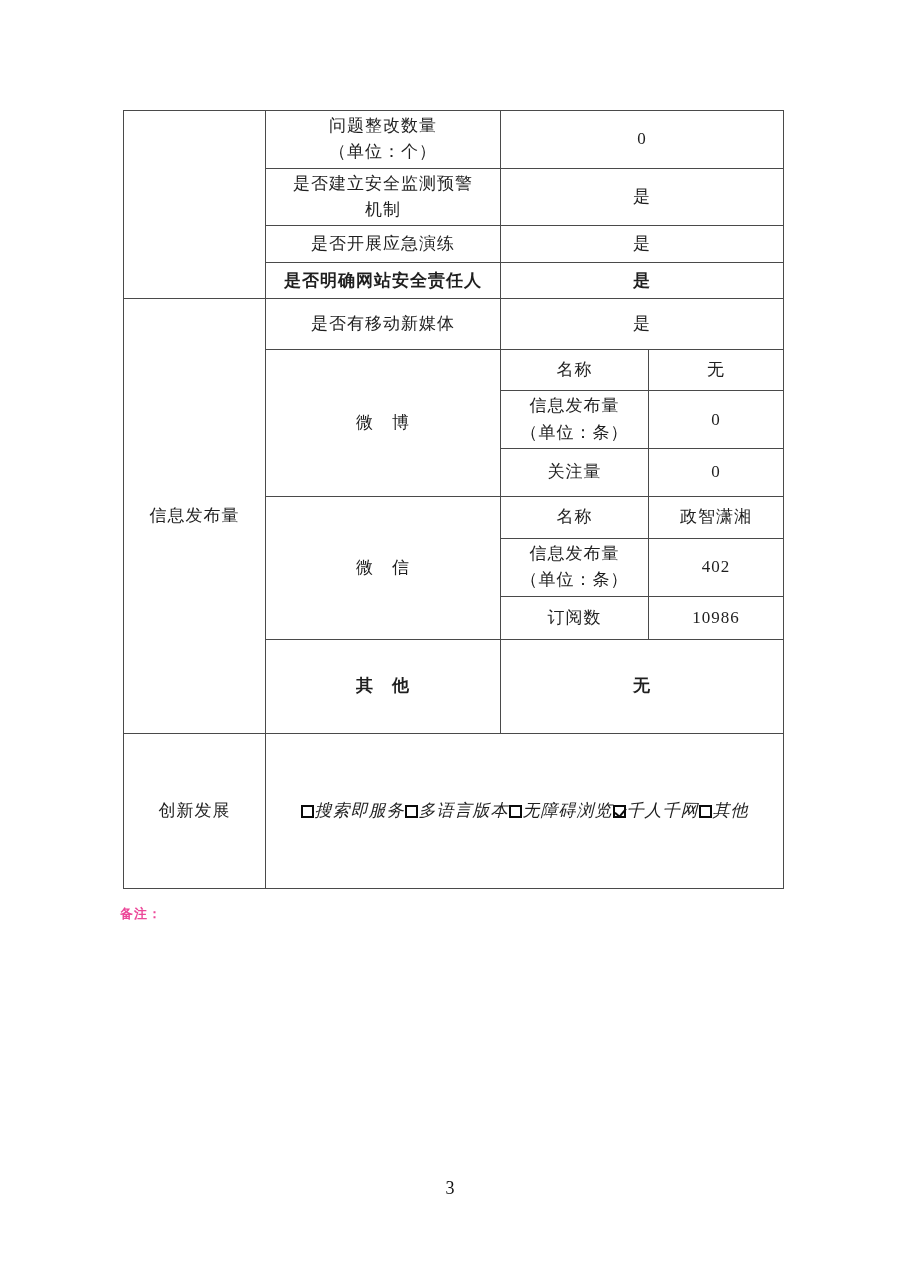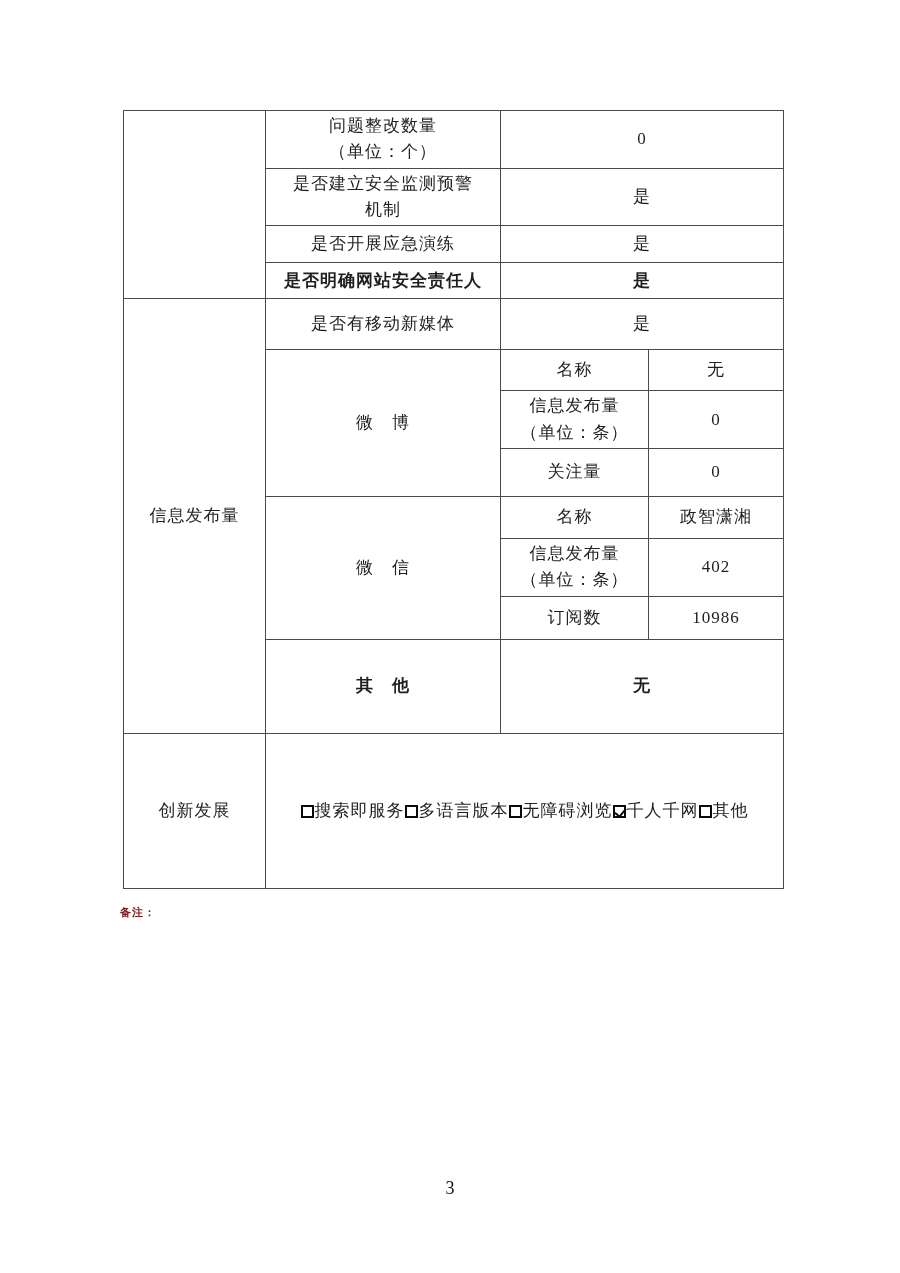--- a/index.html
+++ b/index.html
@@ -40,21 +40,21 @@
   tr.r5  { height: 51px; }
   tr.r6  { height: 41px; }
   tr.r7  { height: 55px; }
   tr.r8  { height: 48px; }
   tr.r9  { height: 42px; }
   tr.r10 { height: 50px; }
   tr.r11 { height: 43px; }
   tr.r12 { height: 94px; font-weight: bold; }
   tr.r13 { height: 155px; }
 
-  td.innovation-cell { letter-spacing: 0.5px; }
+  td.innovation-cell { letter-spacing: 0.5px; font-style: italic; }
   .cb-option { white-space: nowrap; }
   .cb-box {
     display: inline-block;
     width: 13px; height: 13px;
     border: 2.5px solid #0a0a0a;
     vertical-align: -2px;
     position: relative;
     margin-right: 1px;
   }
   .cb-box[data-checked="true"]::after {
@@ -62,24 +62,24 @@
     position: absolute;
     left: 2px; top: -1px;
     width: 5px; height: 9px;
     border-right: 2.5px solid #0a0a0a;
     border-bottom: 2.5px solid #0a0a0a;
     transform: rotate(40deg);
   }
   .remarks {
     position: absolute;
     left: 120px; top: 905px;
-    font-size: 11px;
+    font-size: 13px;
     font-weight: bold;
     letter-spacing: 1px;
-    color: #7f1d1d;
+    color: #ec4899;
   }
   .page-number {
     position: absolute;
     left: 0; top: 1178px;
     width: 100%;
     text-align: center;
     font-size: 18px;
     color: #111;
   }
 </style>

